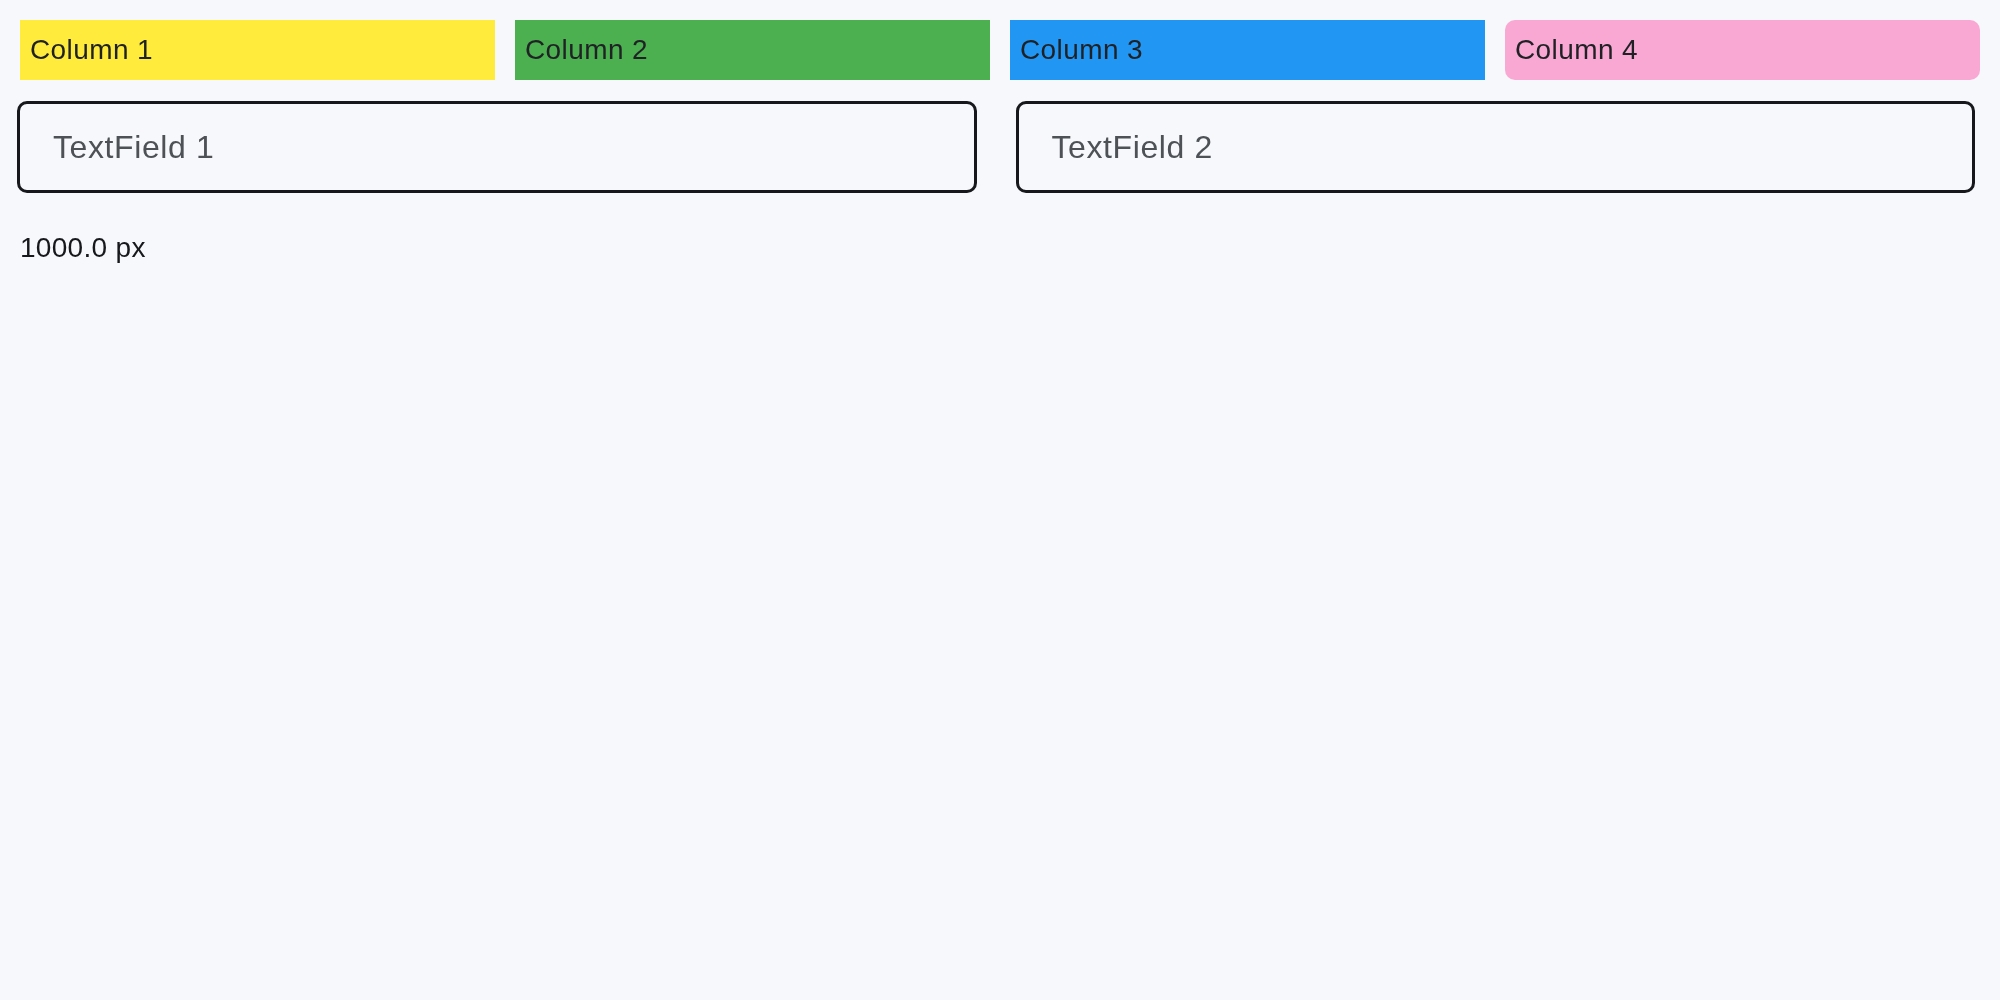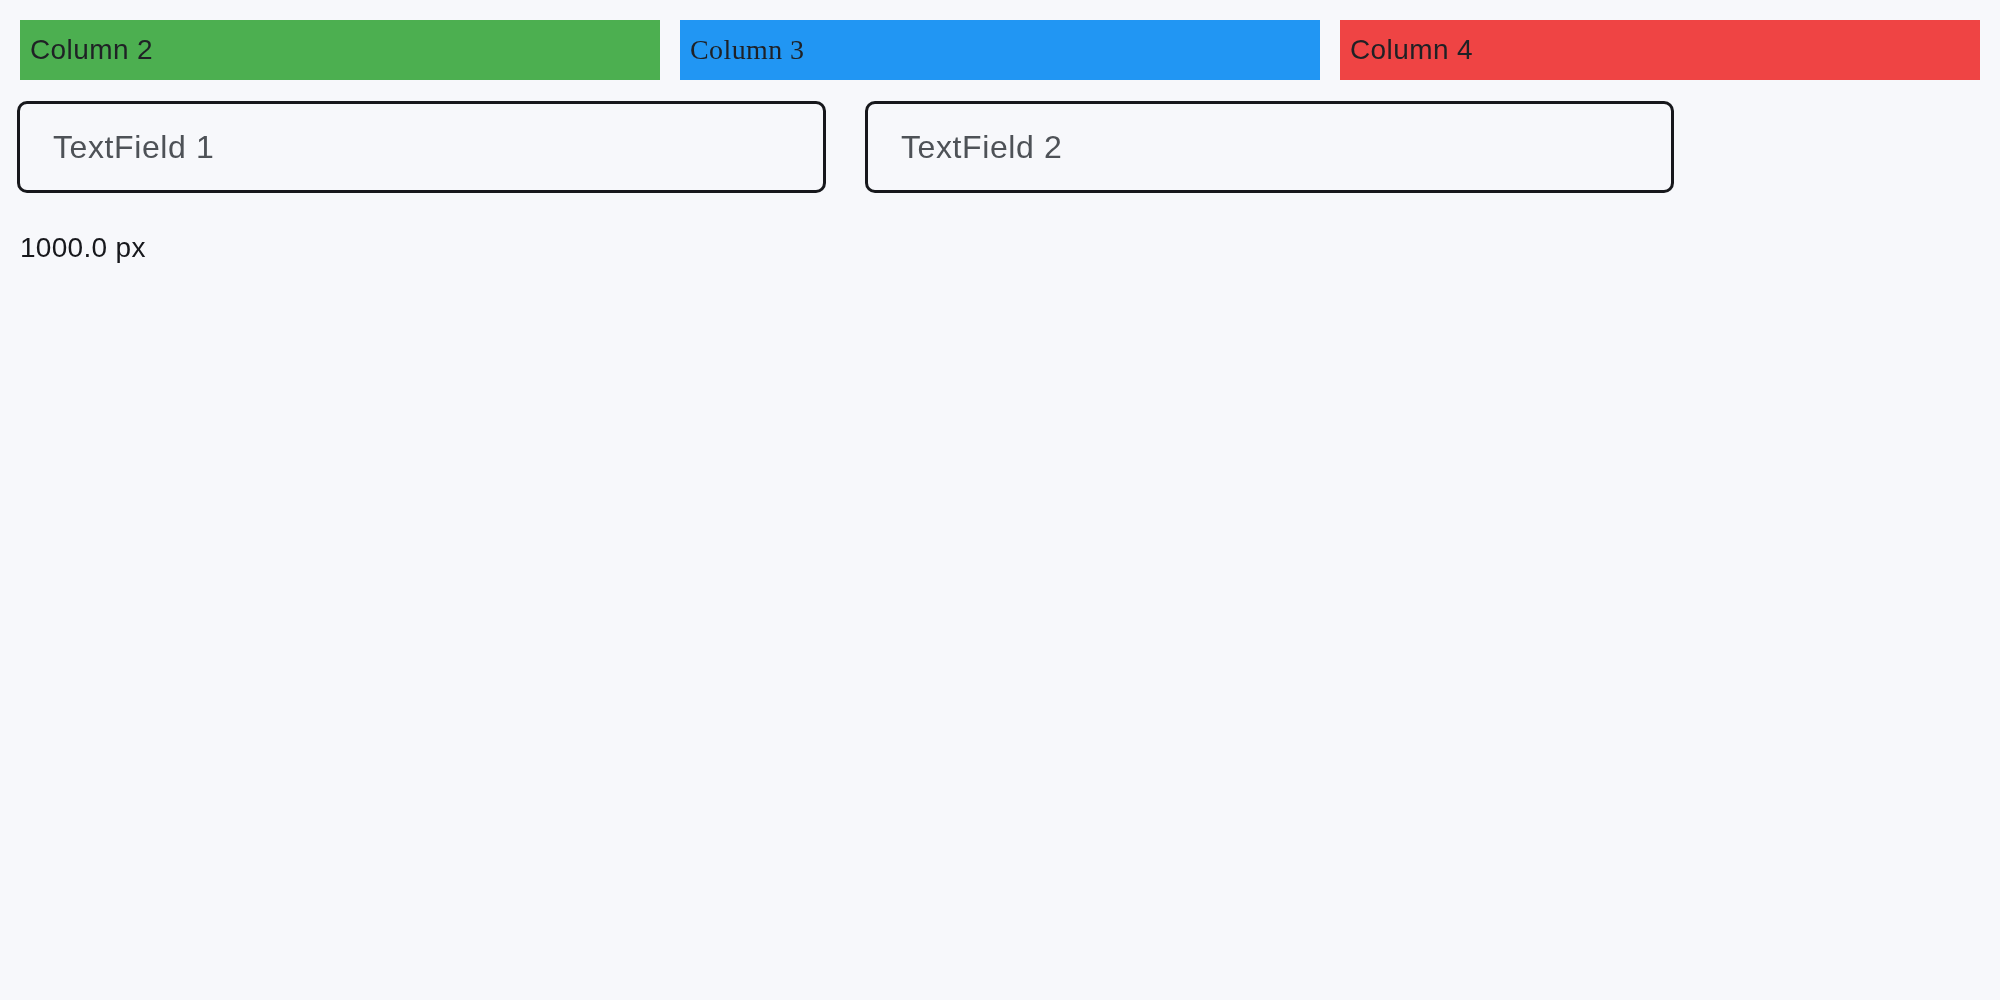--- a/index.html
+++ b/index.html
@@ -38,21 +38,21 @@
     font-size: 28px;
     letter-spacing: 0.4px;
     color: var(--column_label_color, #1f2125);
     white-space: nowrap;
   }
 
   .textfields-row {
     position: absolute;
     left: 17px;
     top: 101px;
-    width: 1657px;
+    width: 1958px;
     height: 92px;
     display: flex;
     gap: 39px;
   }
 
   .textfield {
     flex: 1 1 0;
     height: 92px;
     background: transparent;
     border: 3px solid var(--field_border_color, #17181c);
@@ -79,27 +79,30 @@
     color: var(--readout_color, #17181c);
     white-space: nowrap;
   }
 </style>
 </head>
 <body>
 
 <div class="app">
 
   <div class="columns-row">
+    <div class="column" style="background-color: rgb(255, 235, 59);">
+      <span class="column-label">Column 1</span>
+    </div>
     <div class="column" style="background-color: rgb(76, 175, 80);">
       <span class="column-label">Column 2</span>
     </div>
-    <div class="column" style="background-color: rgb(33, 150, 243); font-family: Liberation Serif, serif;">
+    <div class="column" style="background-color: rgb(33, 150, 243);">
       <span class="column-label">Column 3</span>
     </div>
-    <div class="column" style="background-color: #ef4444;">
+    <div class="column" style="background-color: #f9a8d4; border-radius: 10px;">
       <span class="column-label">Column 4</span>
     </div>
   </div>
 
   <div class="textfields-row">
     <input class="textfield" type="text" placeholder="TextField 1" style="">
     <input class="textfield" type="text" placeholder="TextField 2" style="">
   </div>
 
   <div class="width-readout">1000.0 px</div>

